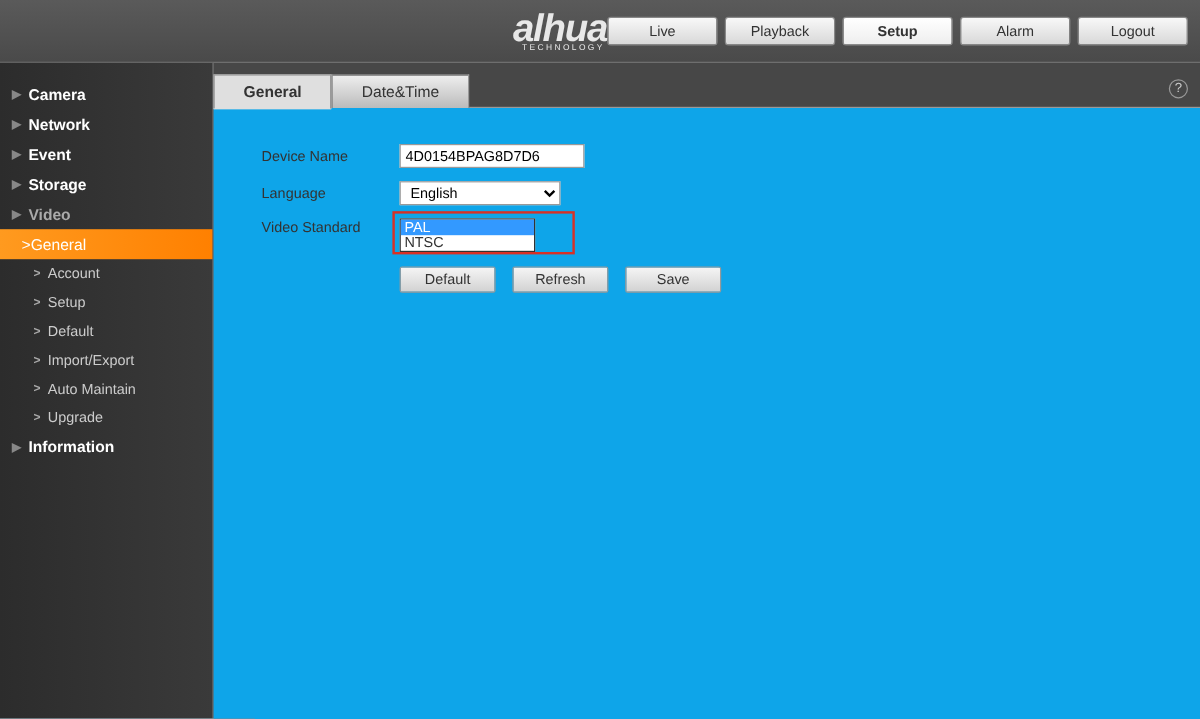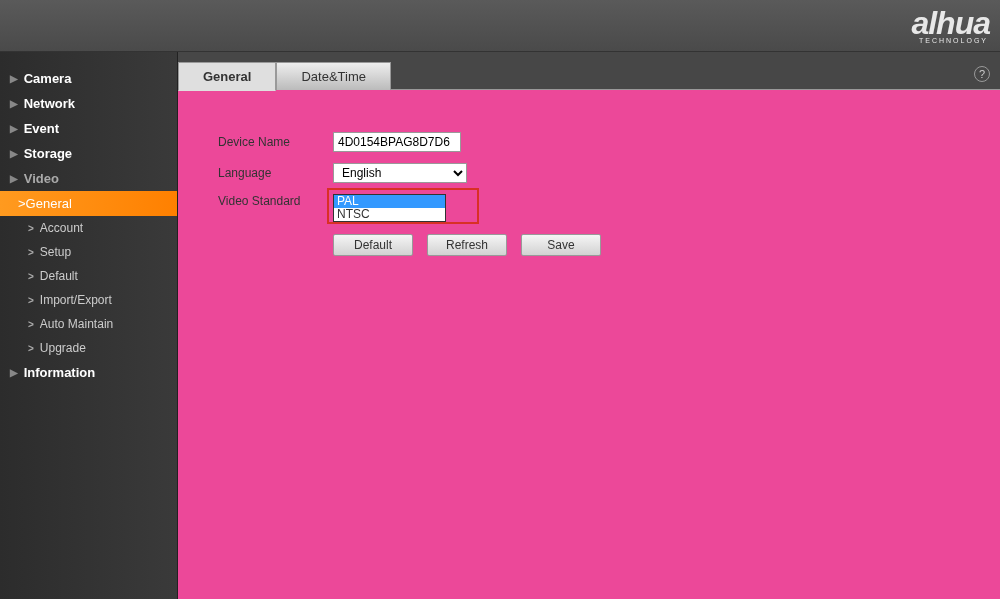--- a/index.html
+++ b/index.html
@@ -117,33 +117,33 @@
       text-align: center;
       line-height: 14px;
       cursor: pointer;
     }
     .panel {
       position: absolute;
       top: 38px;
       left: 0;
       right: 0;
       bottom: 0;
-      background: #ec4899;
-      padding: 42px 40px;
+      background: #0ea5e9;
+      padding: 30px 40px;
     }
     .form-row {
       display: flex;
       align-items: center;
       margin-bottom: 11px;
       font-size: 12px;
       color: #333;
     }
     .form-label { width: 115px; }
     .form-input {
-      width: 128px;
+      width: 154px;
       height: 20px;
       padding: 1px 4px;
       font-size: 12px;
       border: 1px solid #999;
       background: #fff;
     }
     select.form-input { width: 134px; height:20px; }
     
     .dropdown-open {
       position: relative;
@@ -184,20 +184,27 @@
       cursor: pointer;
     }
   </style>
 </head>
 <body>
 
 <div class="header">
   <div class="logo">
     <span>alhua</span>
     <span class="logo-sub">TECHNOLOGY</span>
+  </div>
+  <div class="nav-tabs">
+    <div class="nav-tab">Live</div>
+    <div class="nav-tab">Playback</div>
+    <div class="nav-tab active">Setup</div>
+    <div class="nav-tab">Alarm</div>
+    <div class="nav-tab">Logout</div>
   </div>
 </div>
 
 <div class="main">
   <div class="sidebar">
     <div class="sb-item main-cat">
         <span class="chev">▶</span>
         <span>Camera</span>
       </div>
     <div class="sb-item main-cat">

